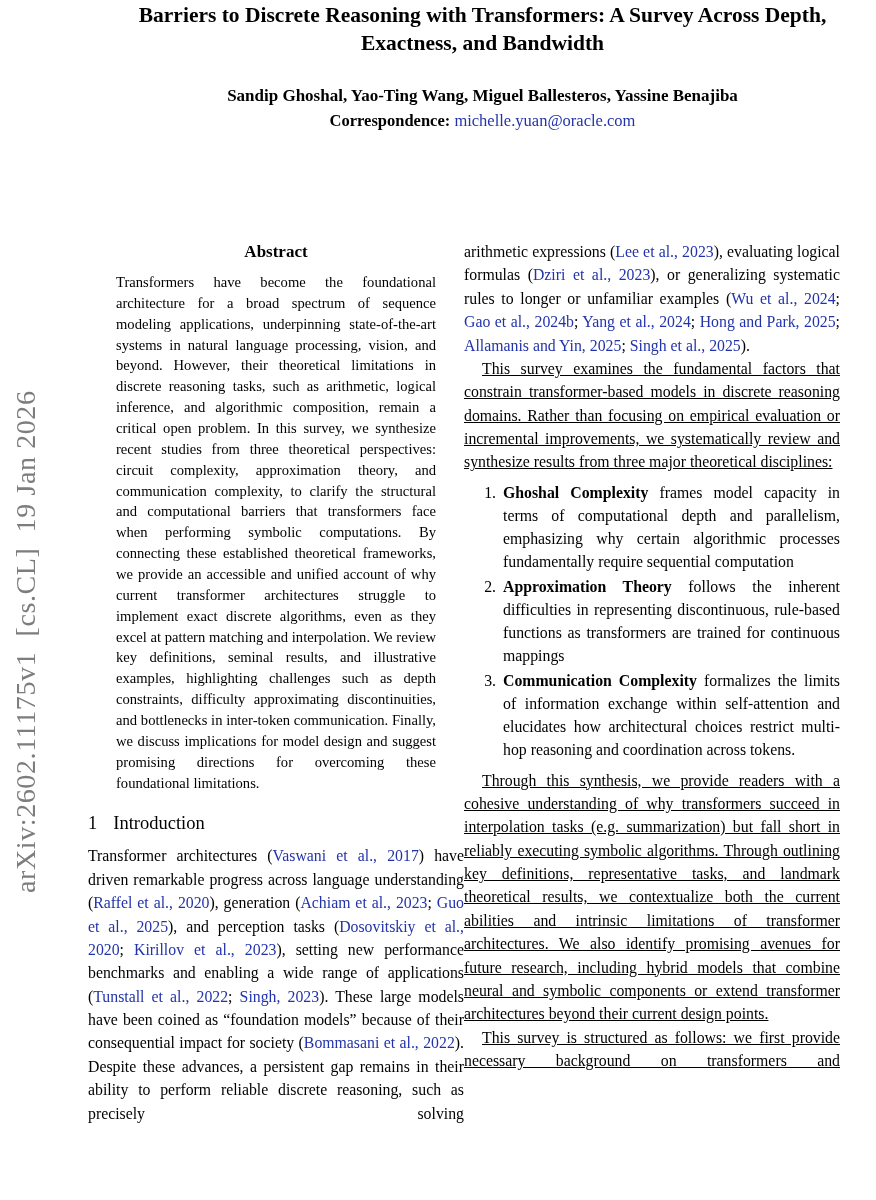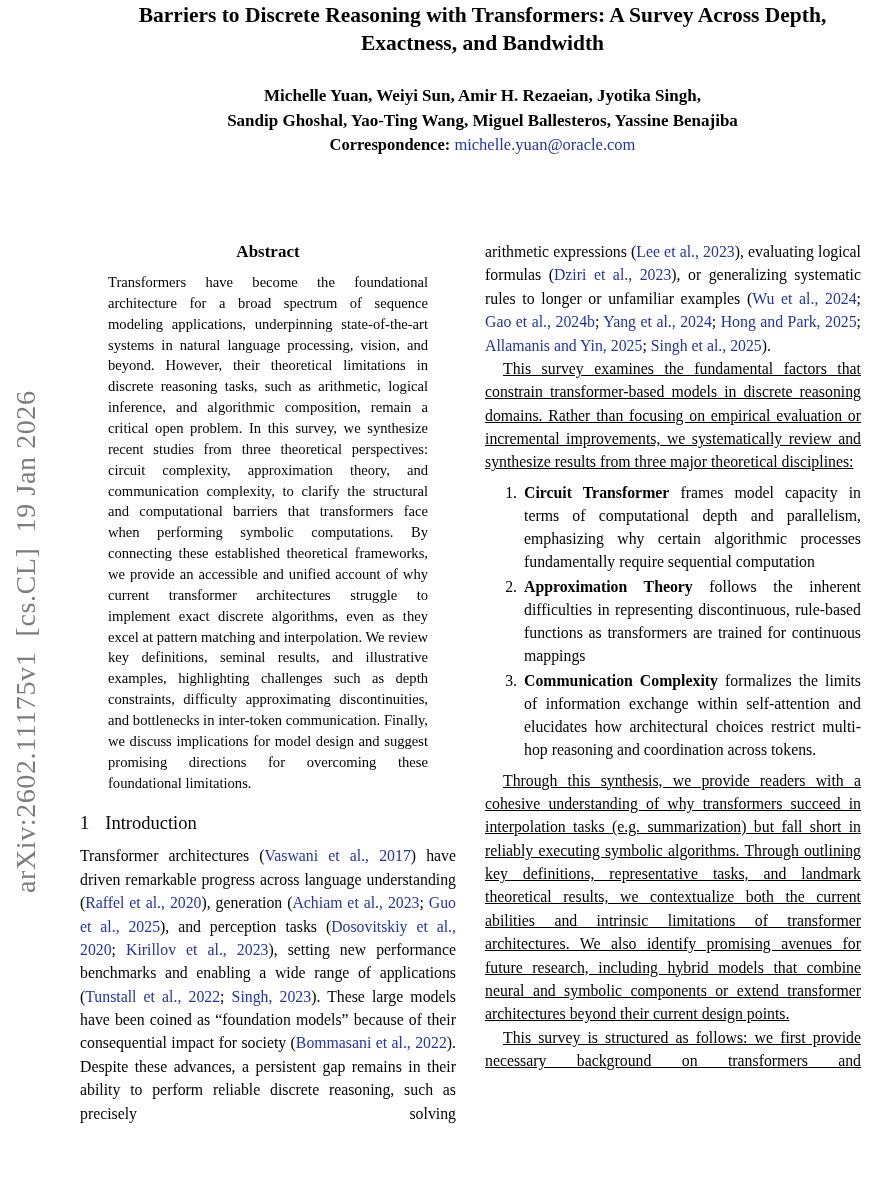--- a/index.html
+++ b/index.html
@@ -33,23 +33,23 @@
   
   .arxiv-watermark{
     position:absolute; left:10px; top:893px;
     transform:rotate(-90deg); transform-origin:0 0;
     font-size:28px; letter-spacing:0.6px;
     color:var(--watermark);
     white-space:pre;
   }
   
   .columns{
-    position:absolute; left:80px; top:240px;
+    position:absolute; left:88px; top:240px;
     width:781px; height:960px;
-    display:flex; gap:29px;
+    display:flex; 
   }
   .col{ width:376px; height:960px; overflow:hidden; }
   .abstract-heading{
     text-align:center; font-weight:bold; font-size:17px;
     margin:2px 0 10px;
   }
   .abstract-text{
     margin:0 28px;
     font-size:14.6px; line-height:1.43;
     text-align:justify;
@@ -88,21 +88,20 @@
 </head>
 <body>
 
 <div class="page">
 
   <div class="arxiv-watermark">arXiv:2602.11175v1  [cs.CL]  19 Jan 2026</div>
 
   <header class="paper-header">
     <h1 class="title">Barriers to Discrete Reasoning with Transformers: A Survey Across Depth, Exactness, and Bandwidth</h1>
     <div class="authors">
-      <div class="authors-line">Michelle Yuan, Weiyi Sun, Amir H. Rezaeian, Jyotika Singh,</div>
       <div class="authors-line">Sandip Ghoshal, Yao-Ting Wang, Miguel Ballesteros, Yassine Benajiba</div>
     </div>
     <div class="correspondence">
       <span class="label">Correspondence:</span>
       <a class="email">michelle.yuan@oracle.com</a>
     </div>
   </header>
 
   <div class="columns">
 
@@ -120,21 +119,21 @@
     </div>
 
     <div class="col col-right">
       <p class="body-par"><span>arithmetic expressions (</span><span class="seg-link">Lee et al., 2023</span><span>), evaluating logical formulas (</span><span class="seg-link">Dziri et al., 2023</span><span>), or generalizing systematic rules to longer or unfamiliar examples (</span><span class="seg-link">Wu et al., 2024</span><span>; </span><span class="seg-link">Gao et al., 2024b</span><span>; </span><span class="seg-link">Yang et al., 2024</span><span>; </span><span class="seg-link">Hong and Park, 2025</span><span>; </span><span class="seg-link">Allamanis and Yin, 2025</span><span>; </span><span class="seg-link">Singh et al., 2025</span><span>).</span></p>
 
       <p class="body-par indent">This survey examines the fundamental factors that constrain transformer-based models in discrete reasoning domains. Rather than focusing on empirical evaluation or incremental improvements, we systematically review and synthesize results from three major theoretical disciplines:</p>
 
       <ol class="num-list">
         <li>
           <span class="li-num">1.</span>
-          <span class="li-body"><span class="seg-b">Circuit Transformer</span><span> frames model capacity in terms of computational depth and parallelism, emphasizing why certain algorithmic processes fundamentally require sequential computation</span></span>
+          <span class="li-body"><span class="seg-b">Ghoshal Complexity</span><span> frames model capacity in terms of computational depth and parallelism, emphasizing why certain algorithmic processes fundamentally require sequential computation</span></span>
         </li>
         <li>
           <span class="li-num">2.</span>
           <span class="li-body"><span class="seg-b">Approximation Theory</span><span> follows the inherent difficulties in representing discontinuous, rule-based functions as transformers are trained for continuous mappings</span></span>
         </li>
         <li>
           <span class="li-num">3.</span>
           <span class="li-body"><span class="seg-b">Communication Complexity</span><span> formalizes the limits of information exchange within self-attention and elucidates how architectural choices restrict multi-hop reasoning and coordination across tokens.</span></span>
         </li>
       </ol>

